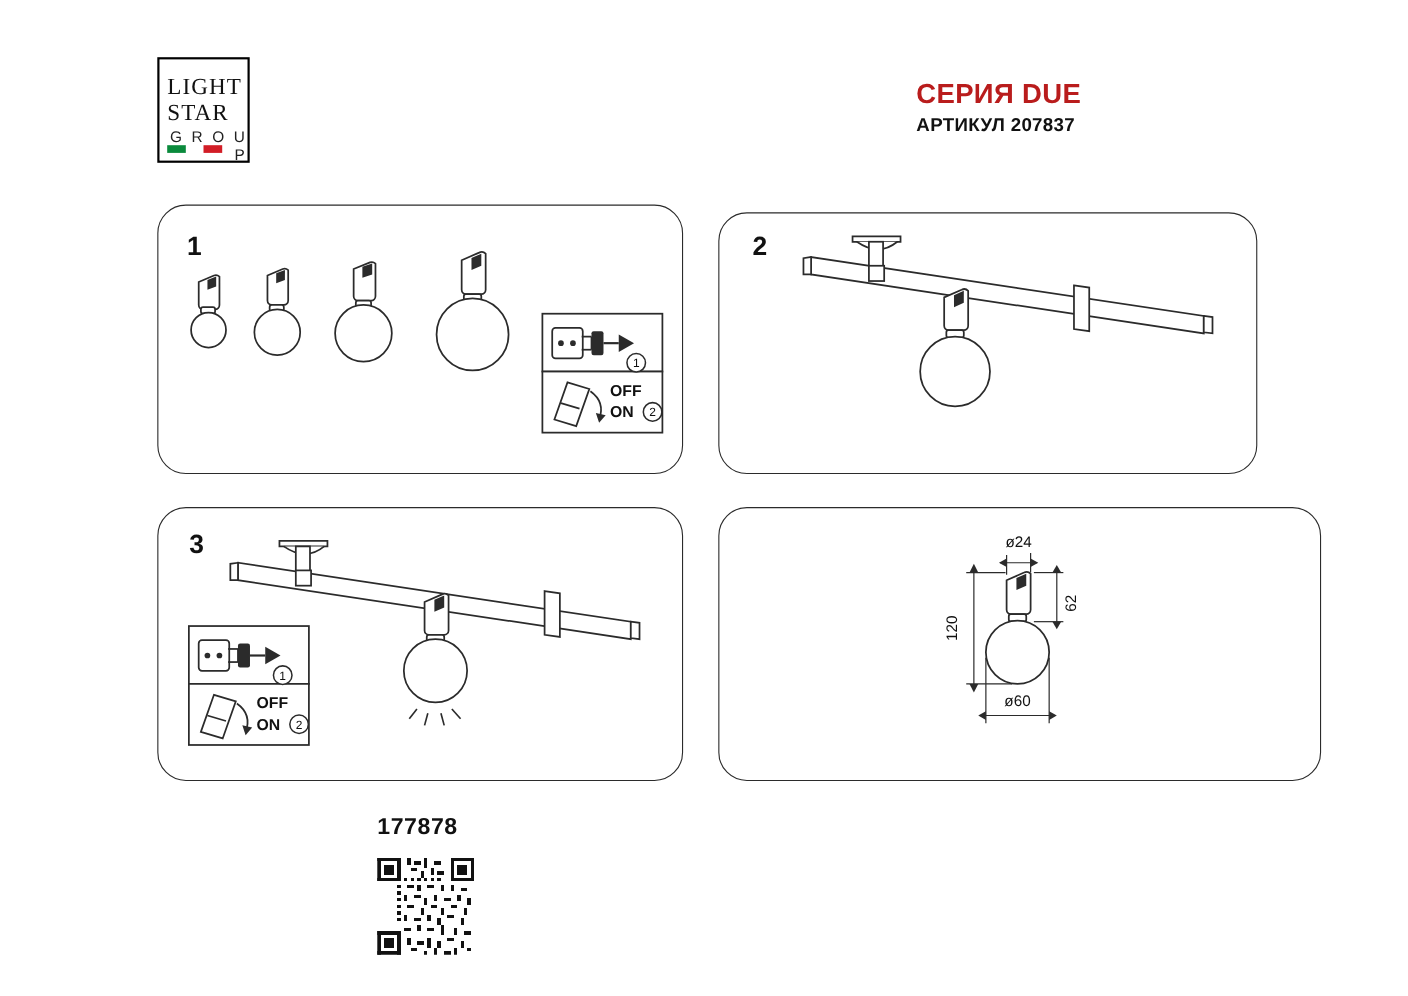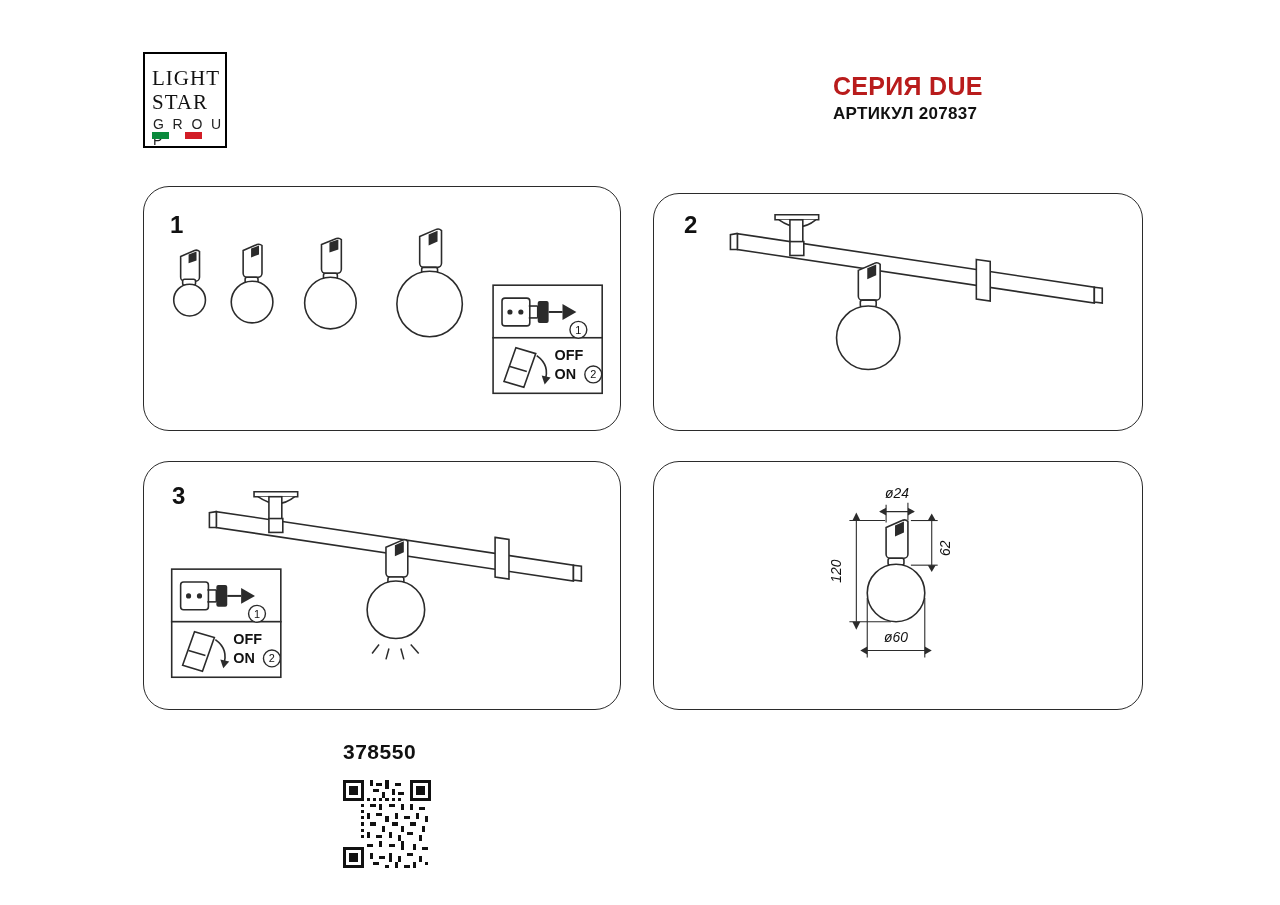--- a/index.html
+++ b/index.html
@@ -22,20 +22,21 @@
     height: 905px;
   }
 
   
   .header {
     position: absolute;
     left: 143px;
     top: 52px;
     width: 1000px;
     height: 110px;
+    text-align: right;
   }
   .logo-box {
     position: absolute;
     left: 0; top: 0;
     width: 84px;
     height: 96px;
     border: 2px solid #000;
     background: #fff;
     box-sizing: border-box;
   }
@@ -111,21 +112,21 @@
   .panel {
     position: absolute;
     border: 1.6px solid #2b2b2b;
     border-radius: 26px;
     background: #fff;
     box-sizing: border-box;
   }
   #panel1 { left: 143px; top: 186px;  width: 478px; height: 245px; }
   #panel2 { left: 653px; top: 193px;  width: 490px; height: 238px; }
   #panel3 { left: 143px; top: 461px;  width: 478px; height: 249px; }
-  #panel4 { left: 653px; top: 461px;  width: 490px; height: 249px; font-style: italic; }
+  #panel4 { left: 653px; top: 461px;  width: 548px; height: 249px; }
 
   .panel-num {
     position: absolute;
     font-size: 24px;
     font-weight: bold;
     color: #111;
   }
 
   .svg-layer {
     position: absolute;
@@ -385,21 +386,21 @@
           <path d="M272 137 l0 60"></path>
           <path d="M208 190 l70 0"></path>
           <path d="M214 186 l-7 4 7 4 z" fill="#2b2b2b" stroke="none"></path>
           <path d="M272 186 l7 4 -7 4 z" fill="#2b2b2b" stroke="none"></path>
         </g>
         <text x="243" y="181" font-family="Liberation Sans, sans-serif" font-size="14" text-anchor="middle" fill="#111" stroke="none">ø60</text>
       </g>
     </svg>
   </div>
 
-  <div class="footer-code">378550</div>
+  <div class="footer-code">177878</div>
 
   <svg class="qr" viewBox="0 0 29 29" shape-rendering="crispEdges">
     <rect width="29" height="29" fill="#fff"></rect>
     <g fill="#111">
 
       <rect x="0" y="0" width="7" height="1"></rect>
         <rect x="0" y="6" width="7" height="1"></rect>
       <rect x="0" y="0" width="1" height="7"></rect>
         <rect x="6" y="0" width="1" height="7"></rect>
       <rect x="2" y="2" width="3" height="3"></rect>

